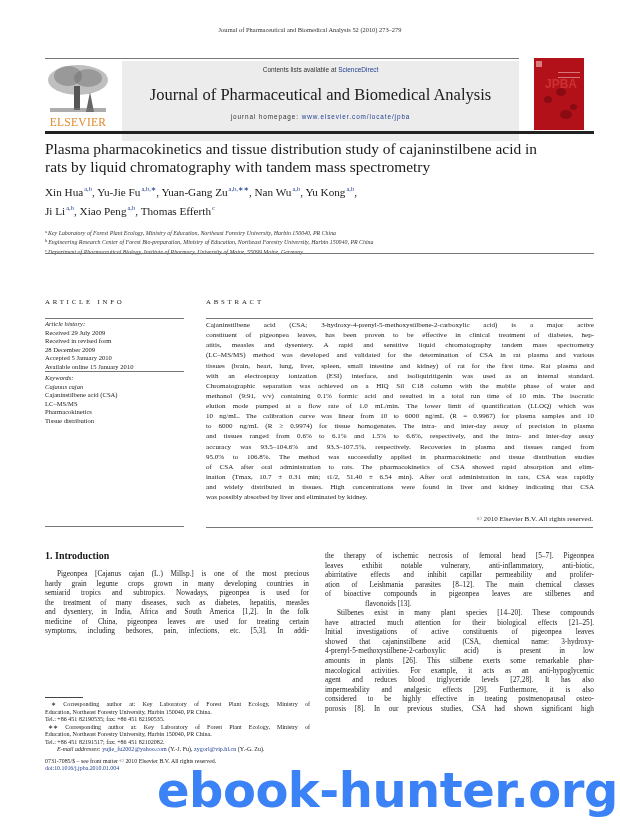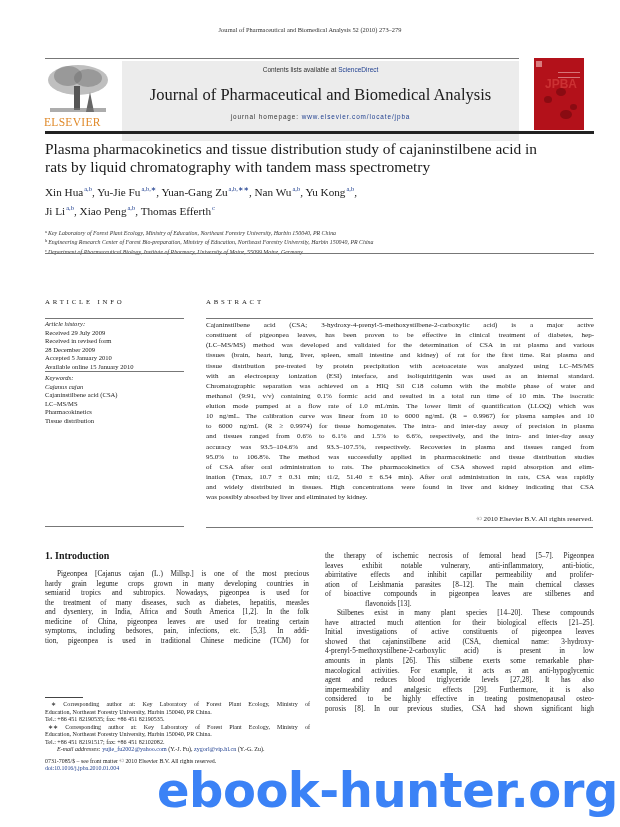--- a/index.html
+++ b/index.html
@@ -3,21 +3,21 @@
 <meta charset="utf-8">
 <style>
   * { box-sizing: border-box; margin: 0; padding: 0; }
   html, body { width: 620px; height: 827px; background: #fff; overflow: hidden; }
   body { font-family: "Liberation Serif", serif; color: #1a1a1a; position: relative; }
   .abs { position: absolute; }
   .running-head { top: 26px; left: 0; width: 620px; text-align: center; font-size: 6.4px; color: #333; }
   .top-rule { top: 58px; left: 45px; width: 474px; height: 1px; background: #777; }
   .logo { top: 60px; left: 44px; width: 68px; height: 68px; }
   .logo-tree { position: absolute; top: 2px; left: 2px; width: 64px; height: 52px; }
-  .logo-text { position: absolute; bottom: 0; left: 0; width: 68px; text-align: left; font-size: 11.5px; color: #e08a2a; letter-spacing: 0.3px; font-family: "Liberation Serif", serif; }
+  .logo-text { position: absolute; bottom: 0; left: 0; width: 68px; text-align: center; font-size: 11.5px; color: #e08a2a; letter-spacing: 0.3px; font-family: "Liberation Serif", serif; }
   .masthead { top: 61px; left: 122px; width: 397px; height: 80px; background: #ececec; }
   .contents-line { position: absolute; top: 5px; left: 0; width: 100%; text-align: center; font-family: "Liberation Sans", sans-serif; font-size: 6.5px; color: #333; }
   .contents-line .sd { color: #1f3f8f; }
   .journal-title { position: absolute; top: 24px; left: 0; width: 100%; text-align: center; font-size: 16.5px; color: #1a1a1a; }
   .homepage-line { position: absolute; top: 52px; left: 0; width: 100%; text-align: center; font-family: "Liberation Sans", sans-serif; font-size: 6.4px; letter-spacing: 0.9px; color: #333; }
   .homepage-line .url { color: #1f3f8f; }
   .cover { top: 58px; left: 534px; width: 50px; height: 72px; background: #b3111a; overflow: hidden; }
   .cover .c-title { position: absolute; top: 3px; left: 11px; font-size: 12px; color: #d23a3a; font-weight: bold; font-family: "Liberation Sans", sans-serif; opacity: .8; margin-top: 16px; }
   .cover .c-logo { position: absolute; top: 3px; left: 2px; width: 6px; height: 6px; background: #e9a9a9; opacity: .7; }
   .cover .c-sub { position: absolute; top: 14px; left: 24px; width: 22px; height: 6px; border-top: 1px solid #e7a0a0; border-bottom: 1px solid #e7a0a0; opacity: .7; }
@@ -150,23 +150,23 @@
   <div>Cajaninstilbene acid (CSA)</div>
   <div>LC–MS/MS</div>
   <div>Pharmacokinetics</div>
   <div>Tissue distribution</div>
 </div>
 <div class="abs info-rule3"></div>
 
 <div class="abs abstract">
   <span class="ln">Cajaninstilbene acid (CSA; 3-hydroxy-4-prenyl-5-methoxystilbene-2-carboxylic acid) is a major active</span>
   <span class="ln">constituent of pigeonpea leaves, has been proven to be effective in clinical treatment of diabetes, hep-</span>
+  <span class="ln">atitis, measles and dysentery. A rapid and sensitive liquid chromatography tandem mass spectrometry</span>
   <span class="ln">(LC–MS/MS) method was developed and validated for the determination of CSA in rat plasma and various</span>
   <span class="ln">tissues (brain, heart, lung, liver, spleen, small intestine and kidney) of rat for the first time. Rat plasma and</span>
-  <span class="ln">tissue distribution pre-treated by protein precipitation with acetoacetate was analyzed using LC–MS/MS</span>
   <span class="ln">with an electrospray ionization (ESI) interface, and isoliquiritigenin was used as an internal standard.</span>
   <span class="ln">Chromatographic separation was achieved on a HIQ Sil C18 column with the mobile phase of water and</span>
   <span class="ln">methanol (9:91, v/v) containing 0.1% formic acid and resulted in a total run time of 10 min. The isocratic</span>
   <span class="ln">elution mode pumped at a flow rate of 1.0 mL/min. The lower limit of quantification (LLOQ) which was</span>
   <span class="ln">10 ng/mL. The calibration curve was linear from 10 to 6000 ng/mL (R = 0.9967) for plasma samples and 10</span>
   <span class="ln">to 6000 ng/mL (R ≥ 0.9974) for tissue homogenates. The intra- and inter-day assay of precision in plasma</span>
   <span class="ln">and tissues ranged from 0.6% to 6.1% and 1.5% to 6.6%, respectively, and the intra- and inter-day assay</span>
   <span class="ln">accuracy was 93.5–104.6% and 93.3–107.5%, respectively. Recoveries in plasma and tissues ranged from</span>
   <span class="ln">95.0% to 106.8%. The method was successfully applied in pharmacokinetic and tissue distribution studies</span>
   <span class="ln">of CSA after oral administration to rats. The pharmacokinetics of CSA showed rapid absorption and elim-</span>
@@ -180,21 +180,20 @@
 <div class="abs intro-heading">1.  Introduction</div>
 
 <div class="abs col col-left">
   <span class="ln indent">Pigeonpea [Cajanus cajan (L.) Millsp.] is one of the most precious</span>
   <span class="ln">hardy grain legume crops grown in many developing countries in</span>
   <span class="ln">semiarid tropics and subtropics. Nowadays, pigeonpea is used for</span>
   <span class="ln">the treatment of many diseases, such as diabetes, hepatitis, measles</span>
   <span class="ln">and dysentery, in India, Africa and South America [1,2]. In the folk</span>
   <span class="ln">medicine of China, pigeonpea leaves are used for treating certain</span>
   <span class="ln">symptoms, including bedsores, pain, infections, etc. [5,3]. In addi-</span>
-  <span class="ln">tion, pigeonpea is used in traditional Chinese medicine (TCM) for</span>
 </div>
 
 <div class="abs col col-right">
   <span class="ln">the therapy of ischemic necrosis of femoral head [5–7]. Pigeonpea</span>
   <span class="ln">leaves exhibit notable vulnerary, anti-inflammatory, anti-biotic,</span>
   <span class="ln">abirritative effects and inhibit capillar permeability and prolifer-</span>
   <span class="ln">ation of Leishmania parasites [8–12]. The main chemical classes</span>
   <span class="ln">of bioactive compounds in pigeonpea leaves are stilbenes and</span>
   <span class="ln last">flavonoids [13].</span>
   <span class="ln indent">Stilbenes exist in many plant species [14–20]. These compounds</span>

